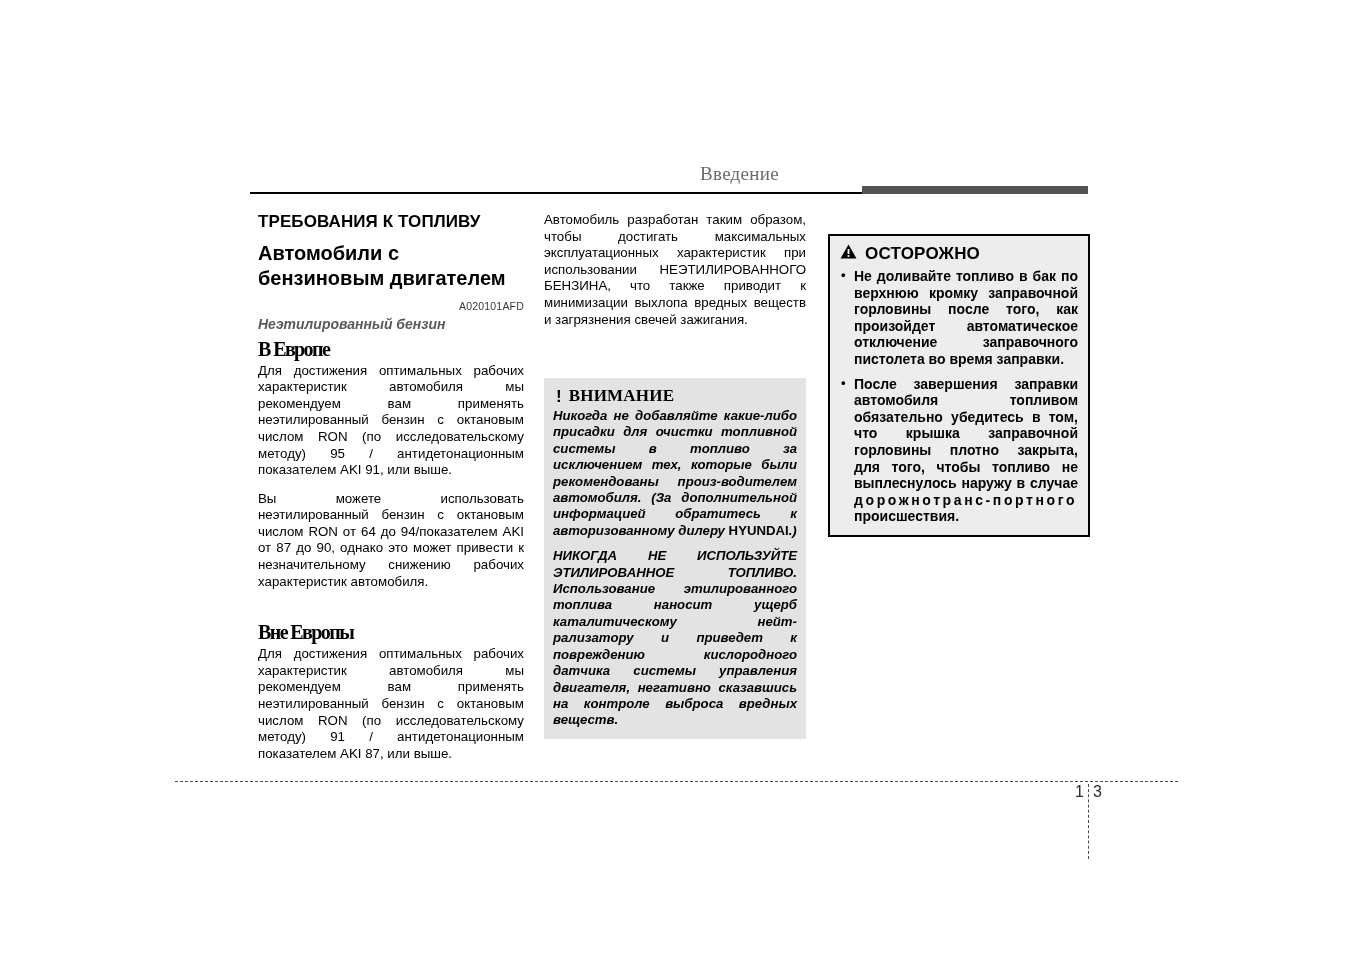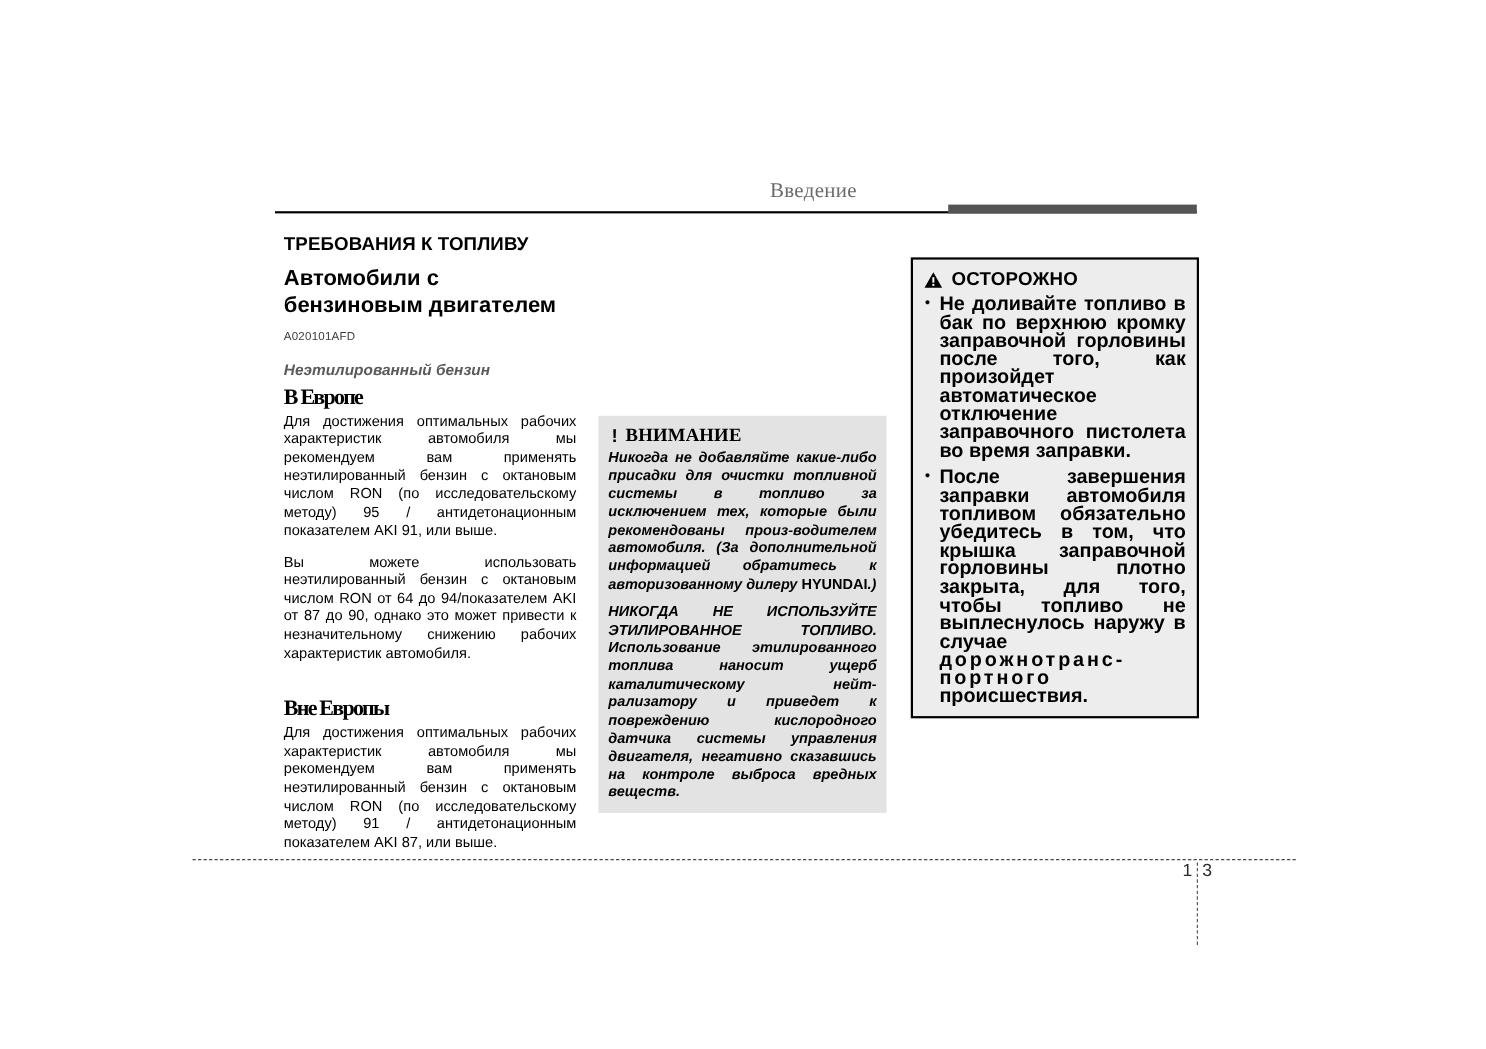--- a/index.html
+++ b/index.html
@@ -72,27 +72,28 @@
     font-size: 20px;
     font-weight: bold;
     margin: 0 0 9px 0;
     line-height: 1.25;
   }
   .code-id {
     font-size: 10.5px;
     color: #3a3a3a;
     margin: 0 0 3px 0;
     letter-spacing: 0.2px;
+    text-align: right;
   }
   .italic-head {
     font-size: 14px;
     font-weight: bold;
     font-style: italic;
     color: #5a5a5a;
-    margin: 16px 0 5px 0;
+    margin: 4px 0 5px 0;
   }
   .serif-head {
     font-family: "Liberation Serif", serif;
     font-size: 20px;
     font-weight: bold;
     margin: 0 0 2px 0;
     letter-spacing: -1.6px;
     line-height: 1.2;
   }
   p.body {
@@ -151,21 +152,21 @@
     left: 828px;
     top: 234px;
     width: 262px;
     background: #ededed;
     border: 2px solid #000000;
     padding: 8px 10px 10px 10px;
     box-sizing: border-box;
   }
   .warning-head {
     display: flex;
-    align-items: center;
+    align-items: flex-start;
     gap: 8px;
     margin: 0 0 4px 0;
   }
   .tri-icon {
     position: relative;
     width: 17px;
     height: 15px;
     flex: 0 0 auto;
   }
   .warning-title {
@@ -174,21 +175,21 @@
     letter-spacing: 0.2px;
   }
   ul.warning-list {
     list-style: none;
     margin: 0;
     padding: 0;
   }
   ul.warning-list li {
     position: relative;
     padding-left: 14px;
-    font-size: 18px;
+    font-size: 14px;
     line-height: 16.6px;
     font-weight: bold;
     text-align: justify;
     margin-bottom: 8px;
   }
   ul.warning-list li:last-child { margin-bottom: 0; }
   ul.warning-list li::before {
     content: "\2022";
     position: absolute;
     left: 1px;
@@ -251,20 +252,23 @@
     <div class="serif-head">В Европе</div>
     <p class="body">Для достижения оптимальных рабочих характеристик автомобиля мы рекомендуем вам применять неэтилированный бензин с октановым числом RON (по исследовательскому методу) 95 / антидетонационным показателем AKI 91, или выше.</p>
     <p class="body">Вы можете использовать неэтилированный бензин с октановым числом RON от 64 до 94/показателем AKI от 87 до 90, однако это может привести к незначительному снижению рабочих характеристик автомобиля.</p>
 
     <div class="spacer-lg"></div>
 
     <div class="serif-head">Вне Европы</div>
     <p class="body">Для достижения оптимальных рабочих характеристик автомобиля мы рекомендуем вам применять неэтилированный бензин с октановым числом RON (по исследовательскому методу) 91 / антидетонационным показателем AKI 87, или выше.</p>
   </div>
 
+  <div class="col col-mid">
+    <p class="body">Автомобиль разработан таким образом, чтобы достигать максимальных эксплуатационных характеристик при использовании НЕЭТИЛИРОВАННОГО БЕНЗИНА, что также приводит к минимизации выхлопа вредных веществ и загрязнения свечей зажигания.</p>
+  </div>
 
   <div class="caution-box">
     <div class="caution-head">
       <span class="bang-icon">!</span>
       <span class="caution-title">ВНИМАНИЕ</span>
     </div>
     <p class="caution-text"><span>Никогда не добавляйте какие-либо присадки для очистки топливной системы в топливо за исключением тех, которые были рекомендованы произ-водителем автомобиля. (За дополнительной информацией обратитесь к авторизованному дилеру </span><span class="nonitalic">HYUNDAI</span><span>.)</span></p>
     <p class="caution-text">НИКОГДА НЕ ИСПОЛЬЗУЙТЕ ЭТИЛИРОВАННОЕ ТОПЛИВО. Использование этилированного топлива наносит ущерб каталитическому нейт-рализатору и приведет к повреждению кислородного датчика системы управления двигателя, негативно сказавшись на контроле выброса вредных веществ.</p>
   </div>
 

